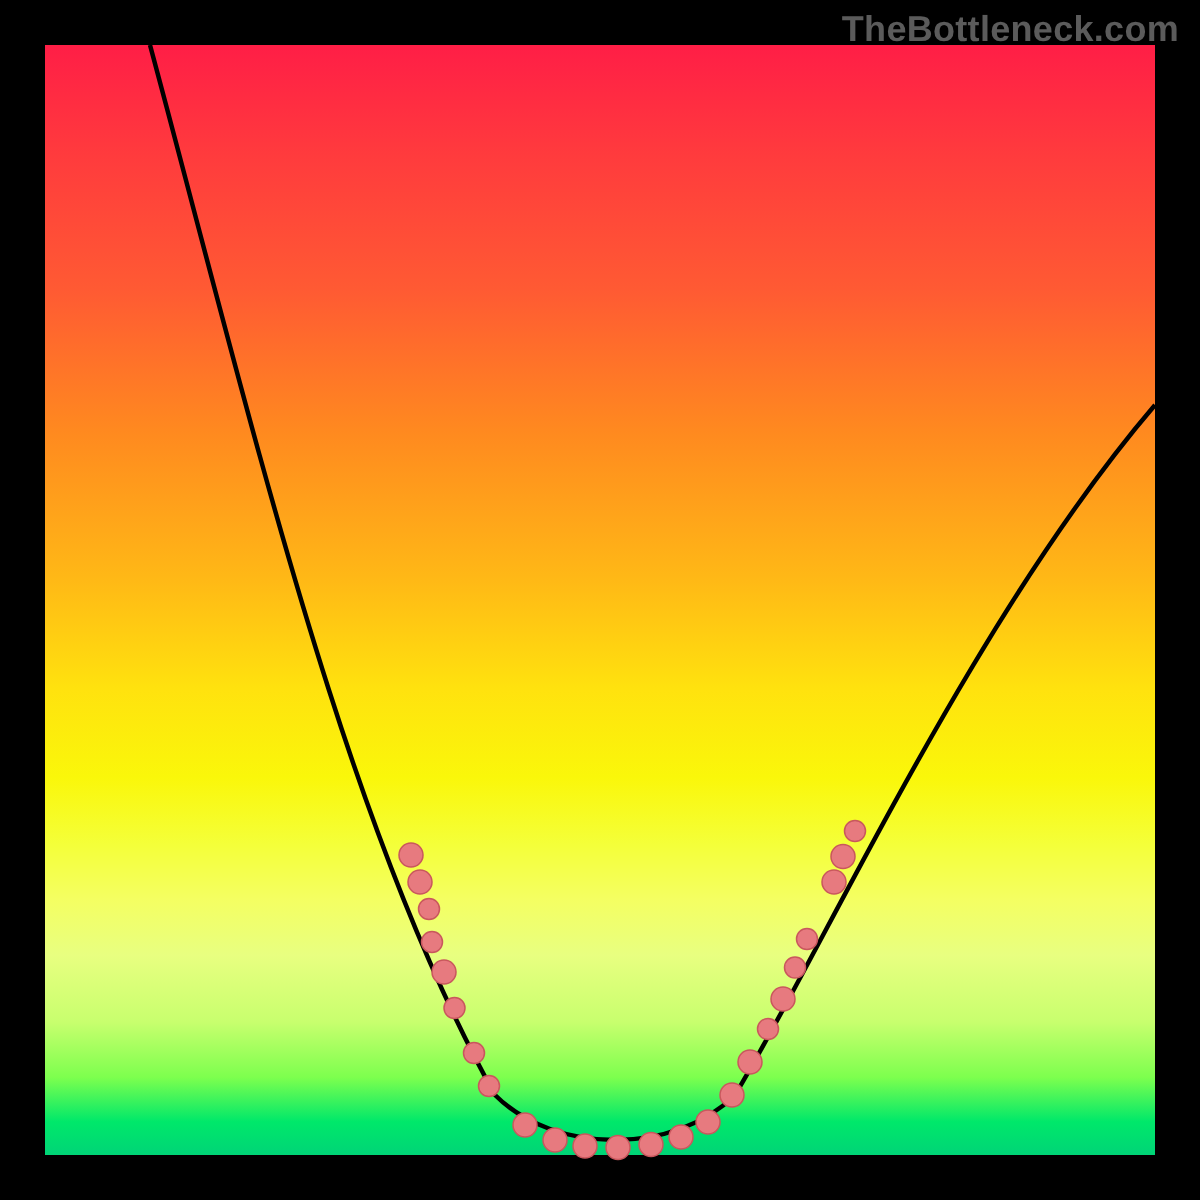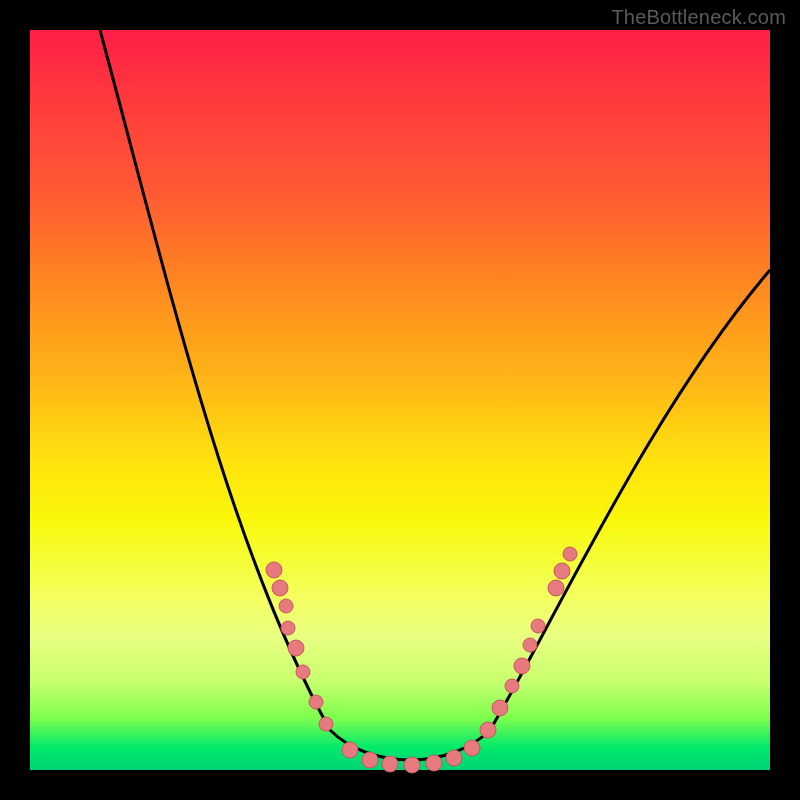--- a/index.html
+++ b/index.html
@@ -41,22 +41,22 @@
       #7dff4e 93%,
       #00e86a 97%,
       #00d477 100%
     );
   }
   .watermark {
     position: absolute;
     top: 6px;
     right: 14px;
     color: #5b5b5b;
-    font-size: 20px;
-    font-weight: 400;
+    font-size: 24px;
+    font-weight: 700;
     letter-spacing: 0.2px;
     user-select: none;
   }
   svg.curve {
     position: absolute;
     left: 0;
     top: 0;
     width: 740px;
     height: 740px;
     overflow: visible;

